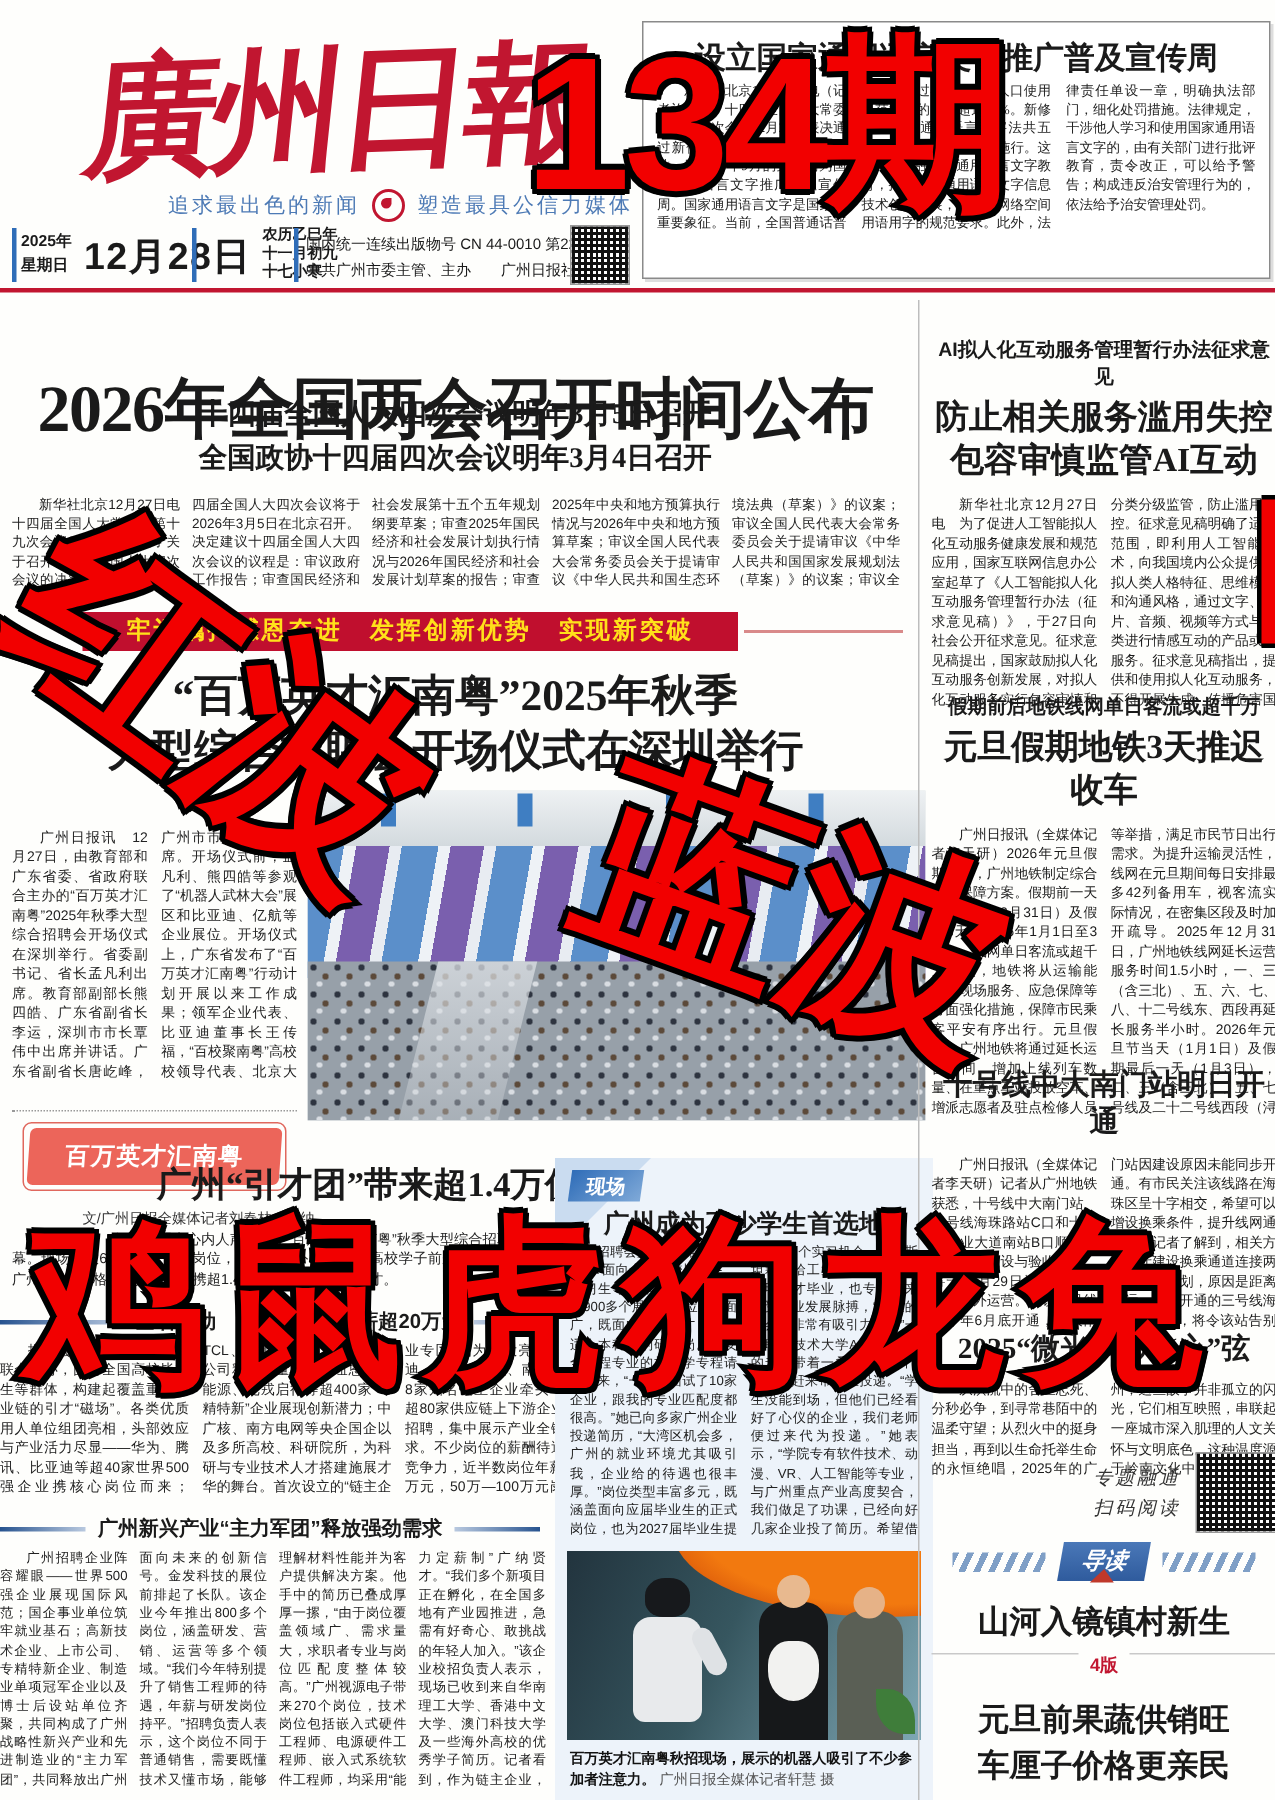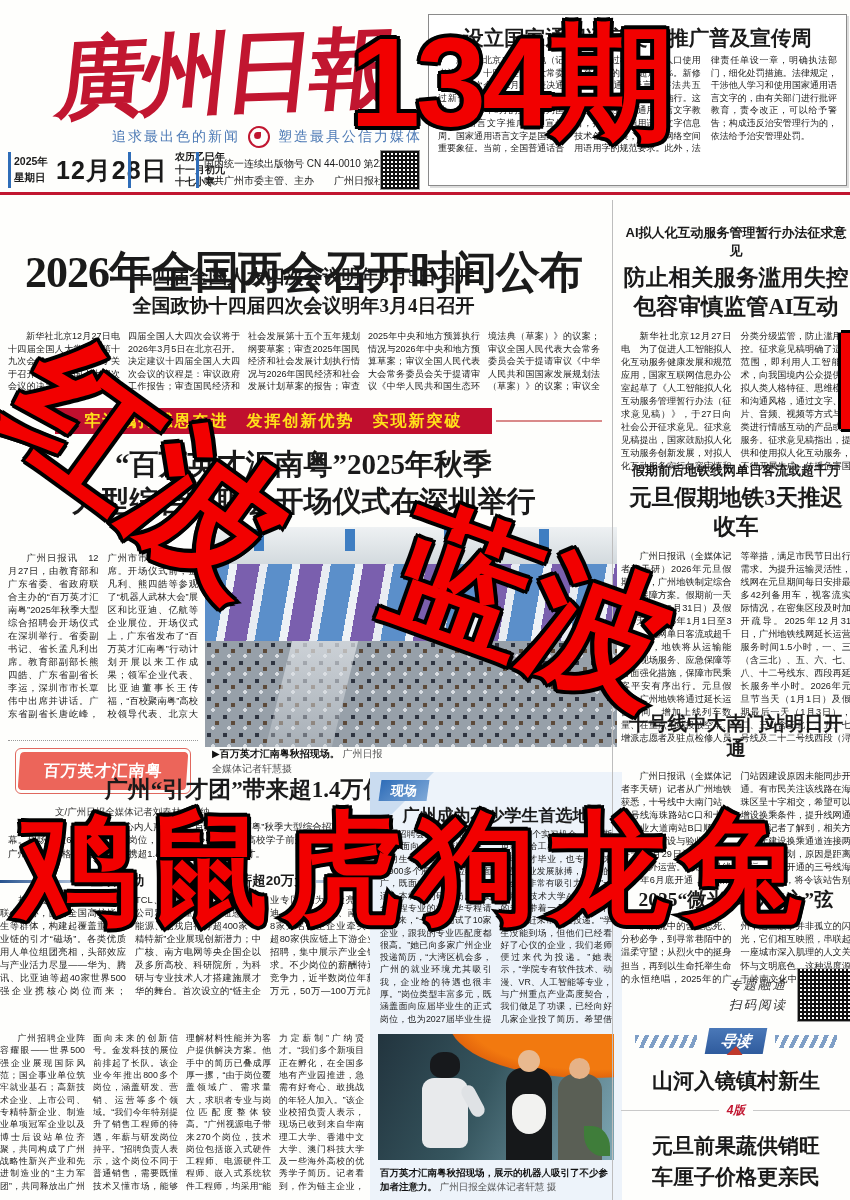--- a/index.html
+++ b/index.html
@@ -110,21 +110,21 @@
   
   .daodu{position:absolute;left:8px;top:828px;width:230px;}
   .dd-row{display:flex;align-items:center;justify-content:center;gap:10px;}
   .dd-stripe{width:62px;height:13px;background:repeating-linear-gradient(115deg,#7f9fc6 0 4px,transparent 4px 9px);}
   .dd-badge{position:relative;width:58px;height:26px;background:linear-gradient(#4a78b8,#2f5b9d);transform:skewX(-10deg);
       color:#fff;font-weight:bold;font-size:15px;text-align:center;line-height:26px;
       font-family:"Liberation Serif","DejaVu Serif",serif;font-style:italic;}
   .dd-badge:after{content:"";position:absolute;left:22px;bottom:-1px;width:0;height:0;
       border-left:8px solid transparent;border-right:8px solid transparent;border-bottom:9px solid #c0392b;}
   .dd-item{text-align:center;font-size:21px;font-weight:bold;line-height:1.45;margin-top:12px;}
-  .dd-page{display:flex;align-items:center;gap:8px;margin-top:6px;font-style:italic;}
+  .dd-page{display:flex;align-items:flex-start;gap:8px;margin-top:6px;}
   .dd-page .ln{flex:1;height:1px;background:#c9c9c9;}
   .dd-page b{color:#c11630;font-size:12px;}
   
   .ov{position:absolute;color:#f20000;font-weight:900;white-space:nowrap;z-index:50;
       font-family:"Liberation Sans","DejaVu Sans",sans-serif;
       -webkit-text-stroke:6px #000;paint-order:stroke fill;
       text-shadow:3px 3px 0 #000,-3px -3px 0 #000,3px -3px 0 #000,-3px 3px 0 #000,0 4px 0 #000,4px 0 0 #000,0 -4px 0 #000,-4px 0 0 #000;}
   .ov-period{left:350px;top:0px;font-size:126px;letter-spacing:-4px;}
   .ov-red{left:85px;top:300px;font-size:150px;transform:rotate(36deg);transform-origin:0 0;}
   .ov-blue{left:430px;top:468px;font-size:143px;transform:rotate(20deg);transform-origin:0 0;}
@@ -201,37 +201,38 @@
     <div class="pf-banner" style="left:58%"></div>
     <div class="pf-banner" style="left:81%"></div>
     <div class="pf-booths"></div>
     <div class="pf-crowd"></div>
     <div class="pf-aisle"></div>
   </div>
 
   <div class="abs jf-badge">
     <div class="jf-badge-in">百万英才汇南粤</div>
   </div>
-  <div class="abs jf-cap">
-    <b>▶百万英才汇南粤秋招现场。</b>
-    <span>广州日报全媒体记者轩慧摄</span>
-  </div>
 
   <div class="abs ta-head serif">广州“引才团”带来超1.4万优质岗位</div>
   <div class="abs ta-by">文/广州日报全媒体记者刘春林、王纳</div>
   <div class="abs ta-intro body-text">
     <p>12月27日，深圳会展中心内人声鼎沸，“百万英才汇南粤”秋季大型综合招聘会在此盛大启幕。现场释放6.5万余个优质岗位，吸引境内外1700多所高校学子前来，由460家单位组成的广州“引才团”格外引人注目，携超1.4万个优质岗位诚意揽才。</p>
   </div>
   <div class="abs ta-div1 divider">
     <span class="ln"></span>
     <span>全省联动　近半数岗位年薪超20万元</span>
     <span class="ln r"></span>
   </div>
   <div class="abs ta-bodyA body-text">
     <p>招聘会由教育部与广东省联合主办，面向全国高校毕业生等群体，构建起覆盖重点产业链的引才“磁场”。各类优质用人单位组团亮相，头部效应与产业活力尽显——华为、腾讯、比亚迪等超40家世界500强企业携核心岗位而来；TCL、优必选等超300家上市公司释放海量需求；纽恩泰新能源、元戎启行等超400家“专精特新”企业展现创新潜力；中广核、南方电网等央企国企以及多所高校、科研院所，为科研与专业技术人才搭建施展才华的舞台。首次设立的“链主企业专区”成为一大亮点。比亚迪、格力、腾讯、南方电网等8家知名链主企业牵头，携手超80家供应链上下游企业组团招聘，集中展示产业全链条需求。不少岗位的薪酬待遇极具竞争力，近半数岗位年薪超20万元，50万—100万元岗位超4000个，100万元以上岗位超600个，博士、博士后及领军人才核心岗位薪酬面议“上不封顶”，充分体现广东引才诚意。</p>
+  </div>
+  <div class="abs ta-div2 divider">
+    <span class="ln"></span>
+    <span>广州新兴产业“主力军团”释放强劲需求</span>
+    <span class="ln r"></span>
   </div>
   <div class="abs ta-bodyB body-text">
     <p>广州招聘企业阵容耀眼——世界500强企业展现国际风范；国企事业单位筑牢就业基石；高新技术企业、上市公司、专精特新企业、制造业单项冠军企业以及博士后设站单位齐聚，共同构成了广州战略性新兴产业和先进制造业的“主力军团”，共同释放出广州面向未来的创新信号。金发科技的展位前排起了长队。该企业今年推出800多个岗位，涵盖研发、营销、运营等多个领域。“我们今年特别提升了销售工程师的待遇，年薪与研发岗位持平。”招聘负责人表示，这个岗位不同于普通销售，需要既懂技术又懂市场，能够理解材料性能并为客户提供解决方案。他手中的简历已叠成厚厚一摞，“由于岗位覆盖领域广、需求量大，求职者专业与岗位匹配度整体较高。”广州视源电子带来270个岗位，技术岗位包括嵌入式硬件工程师、电源硬件工程师、嵌入式系统软件工程师，均采用“能力定薪制”广纳贤才。“我们多个新项目正在孵化，在全国多地有产业园推进，急需有好奇心、敢挑战的年轻人加入。”该企业校招负责人表示，现场已收到来自华南理工大学、香港中文大学、澳门科技大学及一些海外高校的优秀学子简历。记者看到，作为链主企业，广州小鹏汽车召集了13家相关企业前来参加，现场带来的岗位薪酬最高达到200万元。据其人力资源总监介绍，一些重研发类型的岗位，如机器人多模态大模型研发、自动驾驶研发的岗位薪酬较高，对人才要求也较高，以硕士博士为主。广电运通现场高薪招聘高级算法工程师，年薪达40万—60万元。“算法工程师岗位主要聚焦于行业大模型、具身智能机器人等前沿方向，目前收到的简历匹配度较为理想，接下来预计将在一周内安排面试。”广电运通人力资源经理魏彬峰介绍，该企业今年参加了十多场“百万英才汇南粤”系列招聘活动，与不同背景的求职者进行高效对接，帮助企业寻找各类人才。</p>
   </div>
 
   <div class="abs scene">
     <div class="sc-tri"></div>
     <div class="sc-tab">现场</div>
     <div class="sc-head">广州成为不少学生首选地</div>
     <div class="sc-body body-text">

